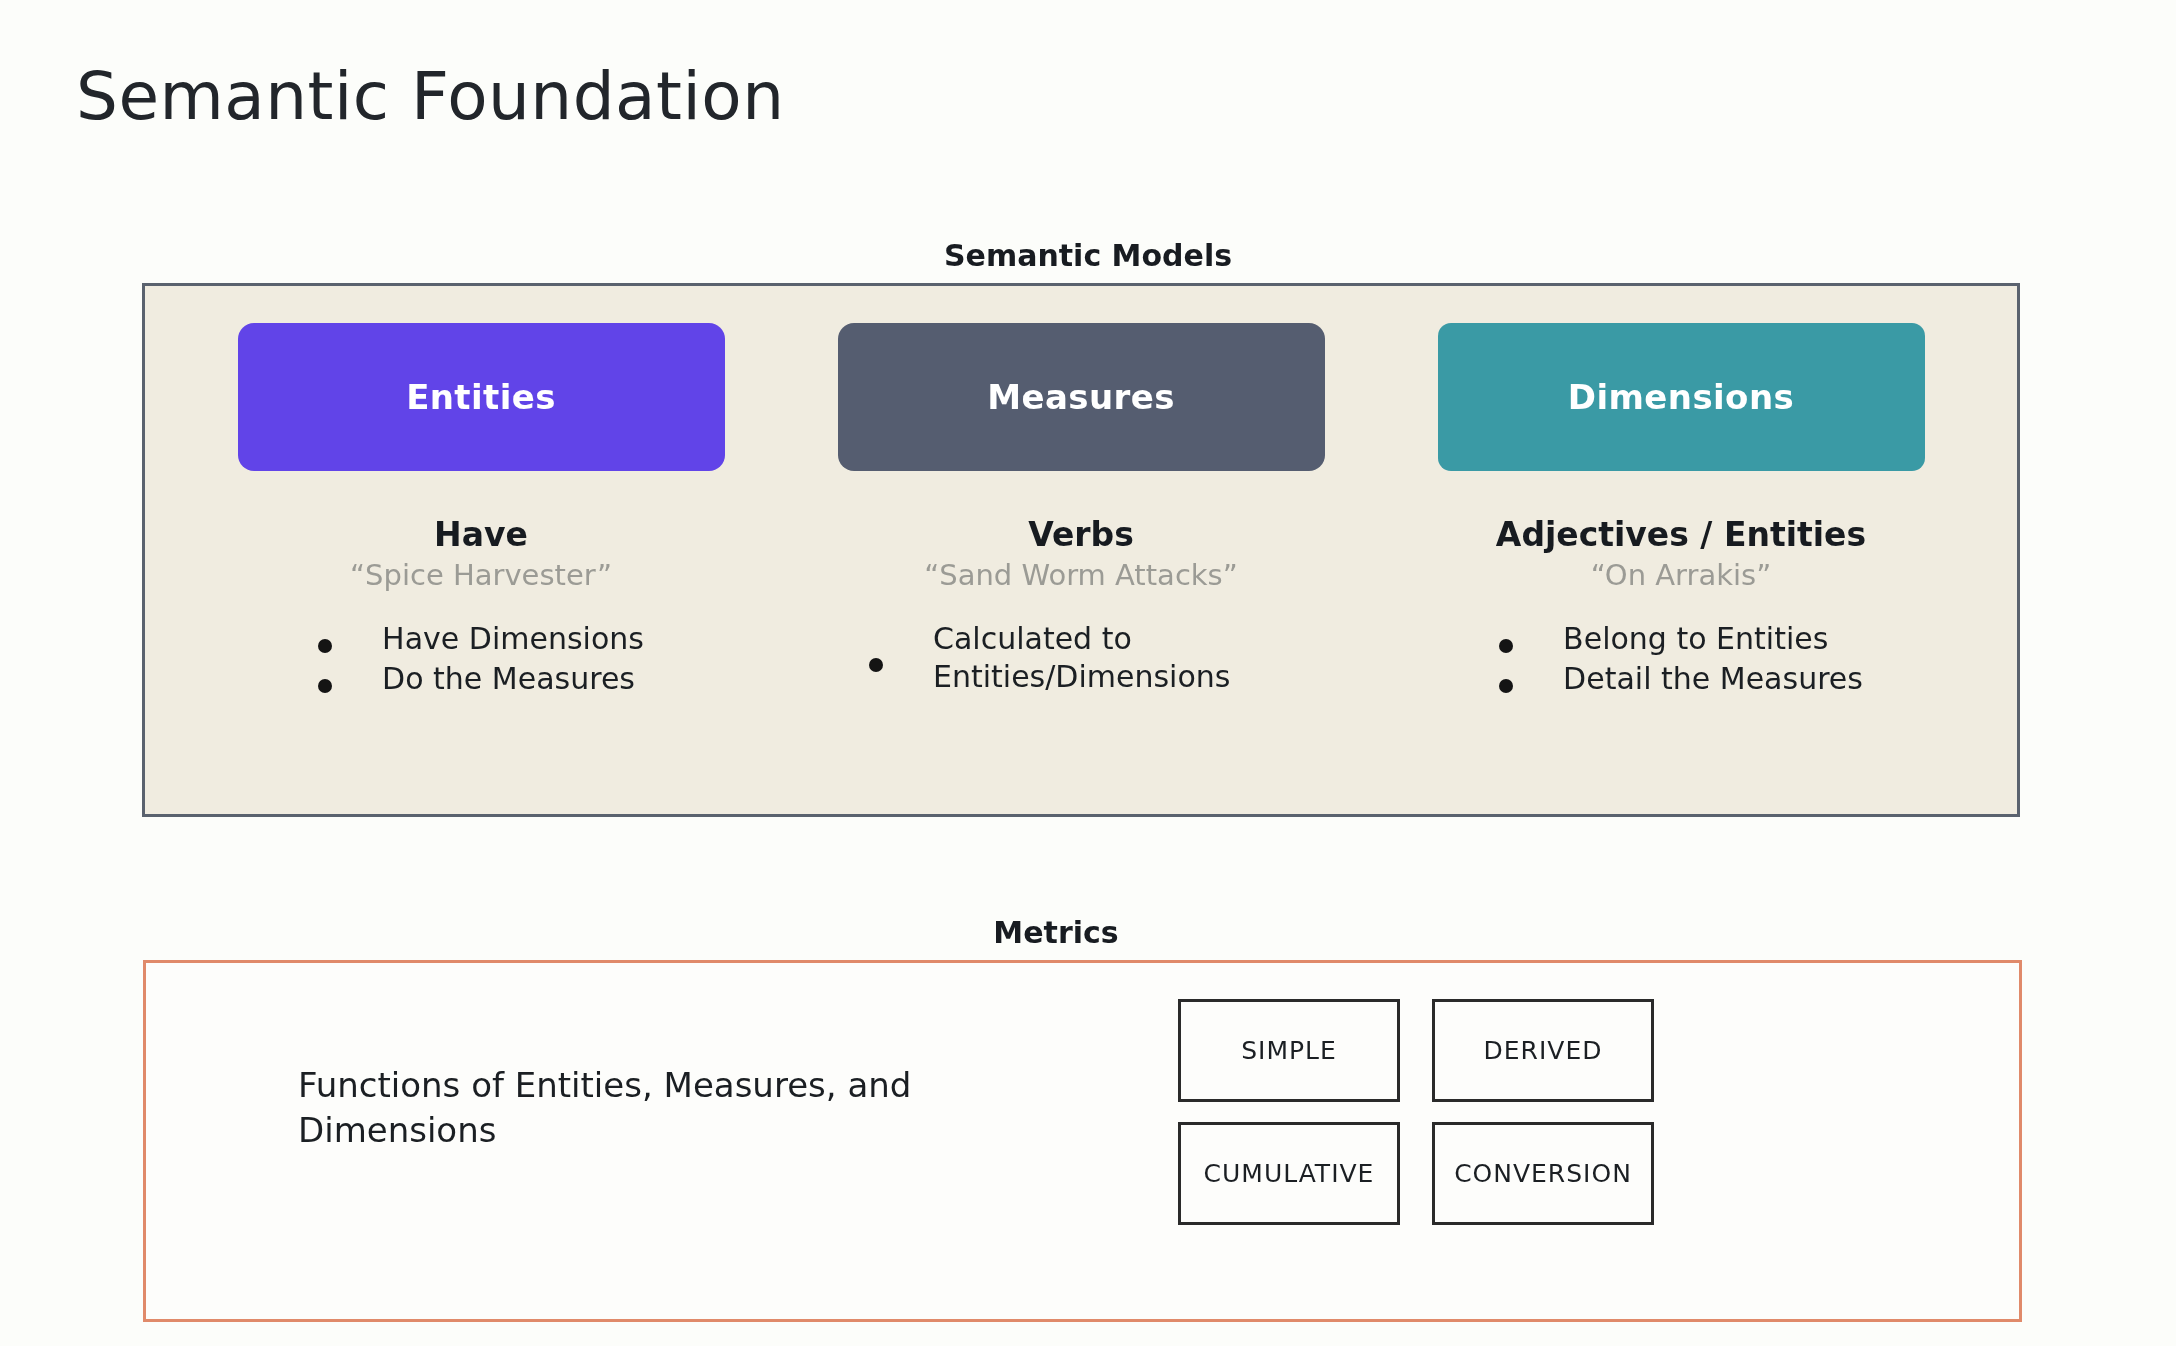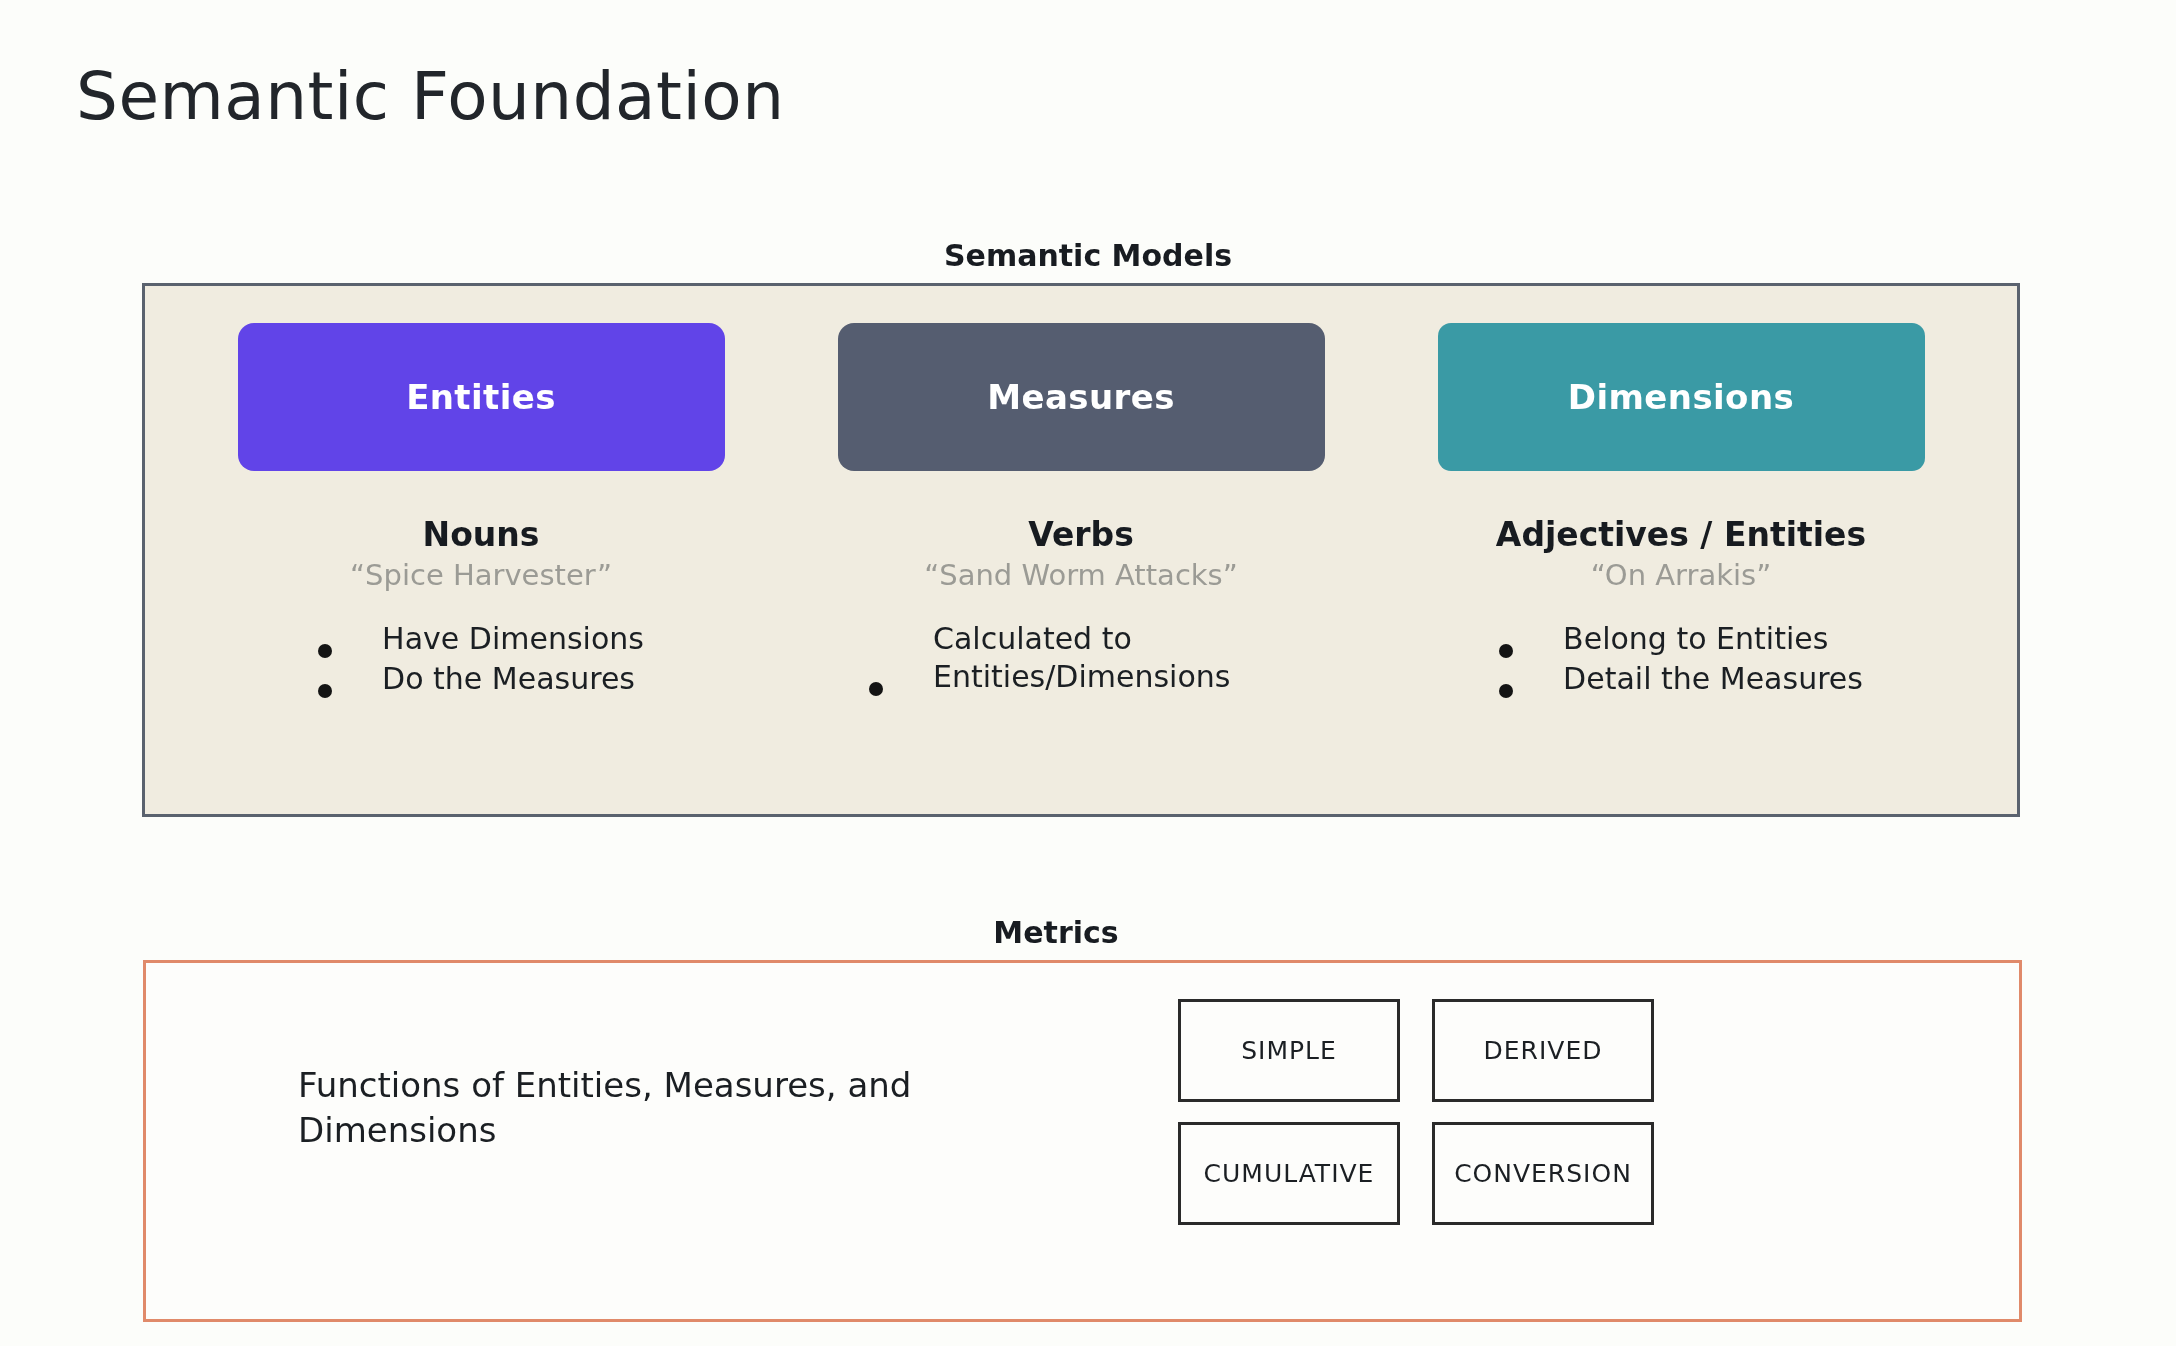--- a/index.html
+++ b/index.html
@@ -110,21 +110,21 @@
 
   .bullets {
     margin-top: 28px;
     list-style: none;
     padding: 0;
     margin-left: 0;
     margin-right: 0;
   }
   .bullet-row {
     display: flex;
-    align-items: flex-end;
+    align-items: center;
     margin-bottom: 2px;
   }
   .bullet-dot {
     flex: 0 0 auto;
     width: 14px;
     height: 14px;
     border-radius: 50%;
     background: #141414;
     margin-top: 14px;
     margin-right: 50px;
@@ -183,21 +183,21 @@
 
 <div class="slide-title">Semantic Foundation</div>
 
 <div class="section-caption" id="semantic-models-caption">Semantic Models</div>
 
 <div class="semantic-panel">
   <div class="columns">
 
     <div class="column col-entities">
       <div class="pill pill-entities">Entities</div>
-      <div class="part-of-speech">Nouns</div>
+      <div class="part-of-speech">Have</div>
       <div class="example-phrase">“Spice Harvester”</div>
       <ul class="bullets">
         <li class="bullet-row">
           <span class="bullet-dot"></span>
           <span class="bullet-text">Have Dimensions</span>
         </li>
         <li class="bullet-row">
           <span class="bullet-dot"></span>
           <span class="bullet-text">Do the Measures</span>
         </li>

